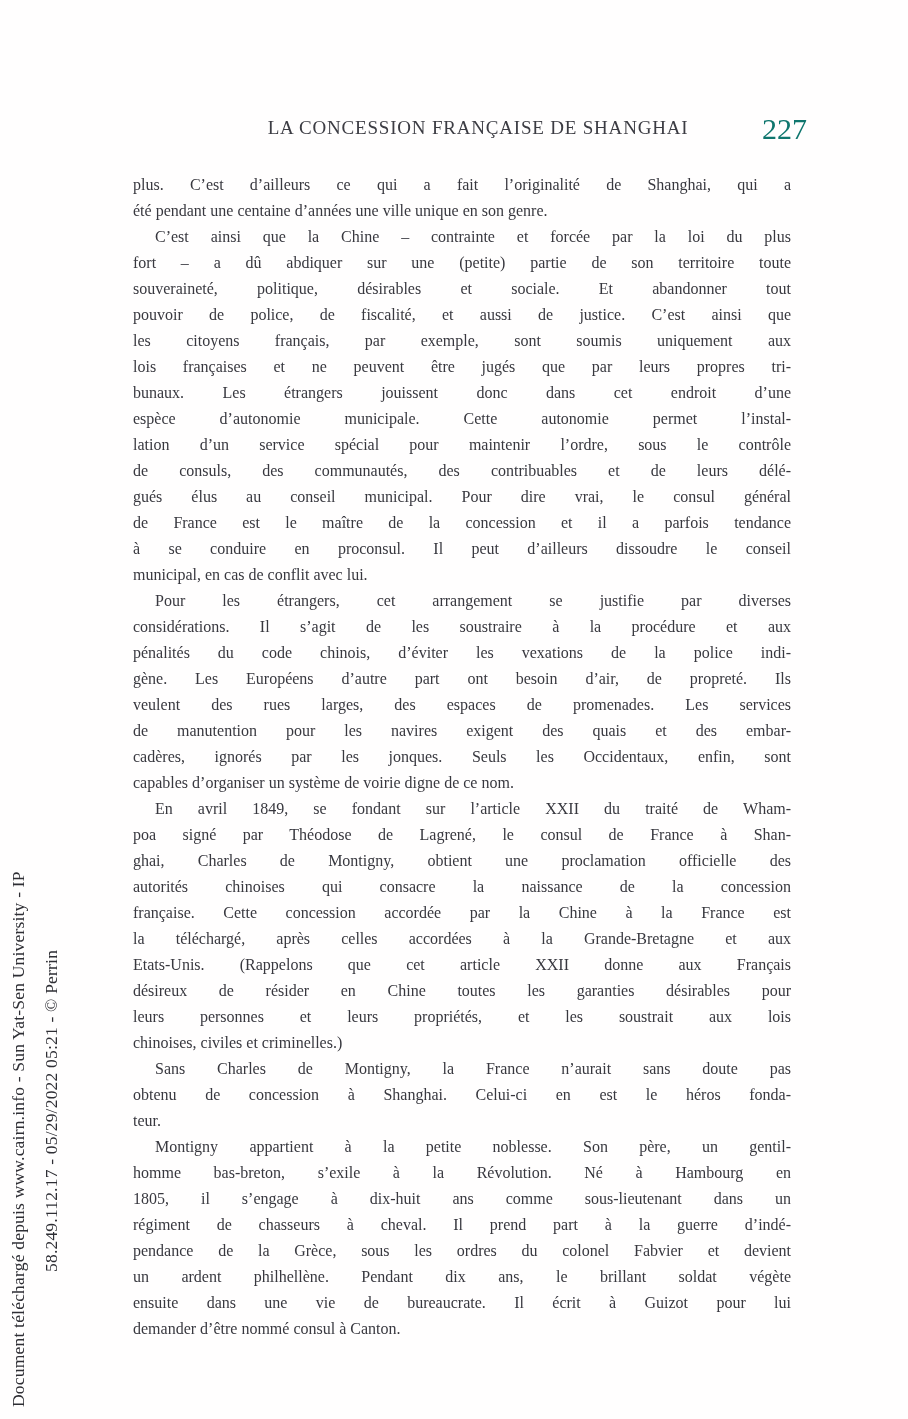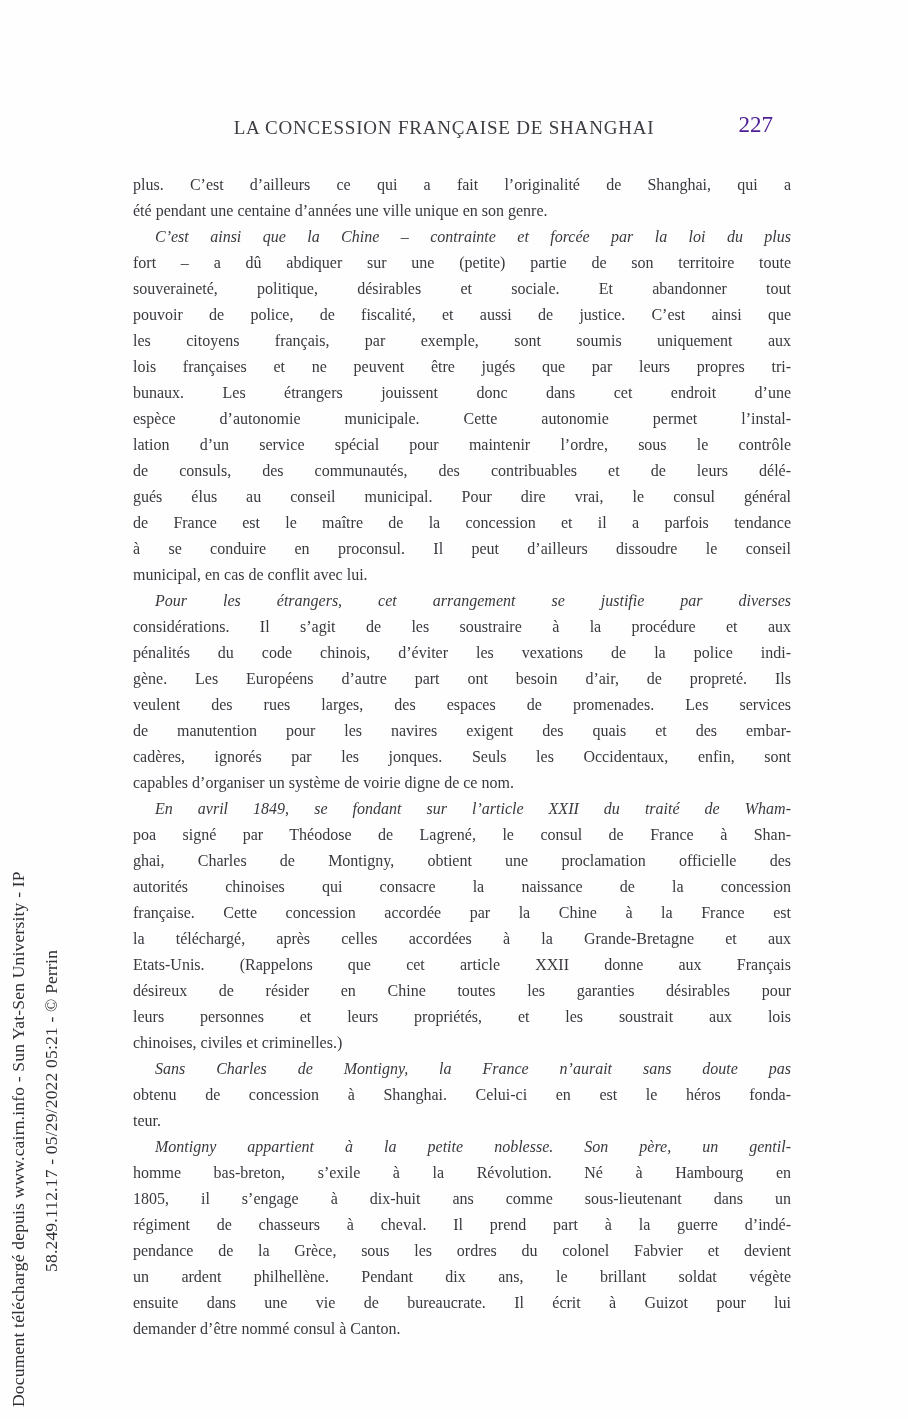--- a/index.html
+++ b/index.html
@@ -13,61 +13,61 @@
     height: 1419px;
     background: #fffefe;
     font-family: "Liberation Serif", "DejaVu Serif", serif;
     color: #38383f;
     overflow: hidden;
   }
 
   
   .running-header {
     position: absolute;
-    left: 115px;
+    left: 149px;
     top: 114px;
     width: 658px;
     height: 30px;
   }
   .header-title {
     position: absolute;
     left: 0;
     right: 0;
     top: 3px;
     text-align: center;
     font-size: 19px;
     letter-spacing: 0.8px;
     color: #3c3c43;
     white-space: nowrap;
   }
   .page-number {
     position: absolute;
     right: 0;
     top: -2px;
-    font-size: 23px;
-    color: #4c1d95;
+    font-size: 30px;
+    color: #0f766e;
   }
 
   
   .text-block {
     position: absolute;
     left: 133px;
     top: 172px;
     width: 658px;
     font-size: 16px;
     line-height: 26px;
   }
   .para { margin: 0; }
   .line {
     text-align: justify;
     text-align-last: justify;
     white-space: normal;
   }
   .line.para-end { text-align-last: left; }
-  .line.indent { text-indent: 22px; font-style: italic; }
+  .line.indent { text-indent: 22px; }
 
   
   .vert {
     position: absolute;
     transform-origin: 0 0;
     transform: rotate(-90deg);
     white-space: nowrap;
     font-size: 17.5px;
     color: #2e2e34;
     letter-spacing: 0.2px;

